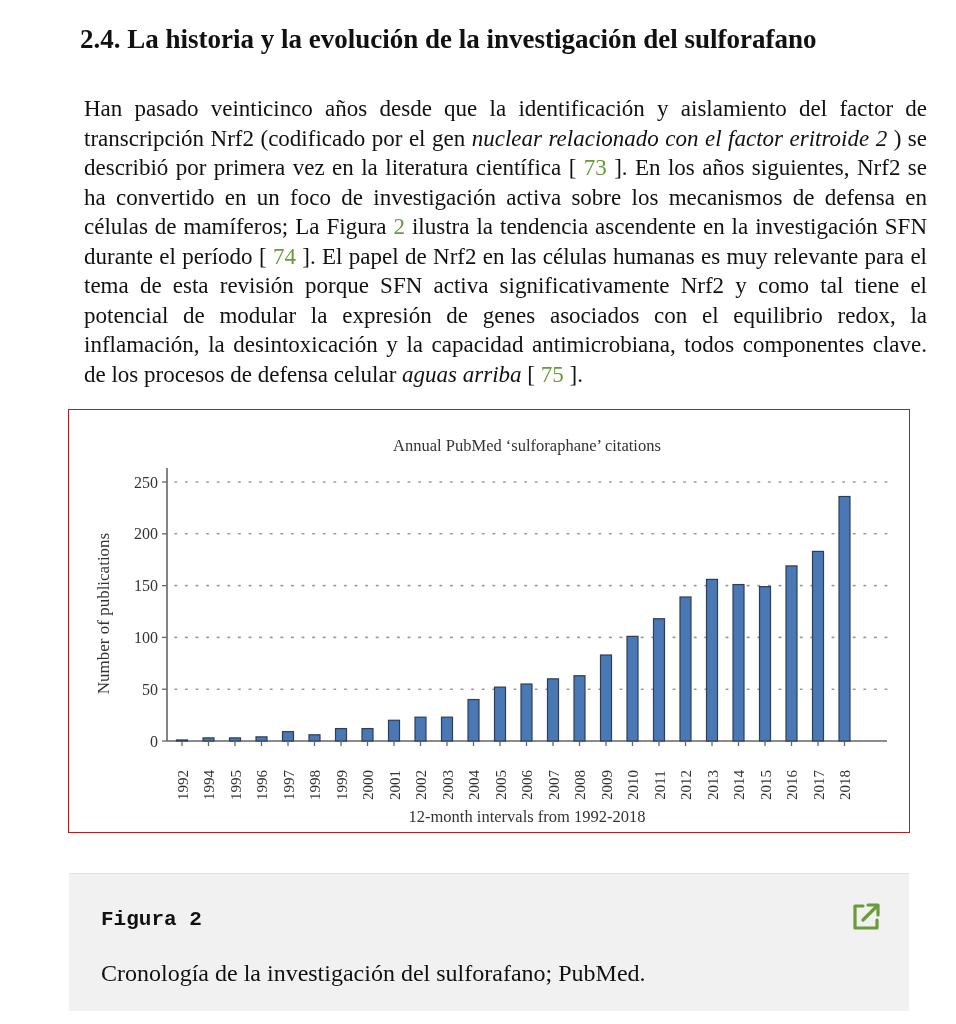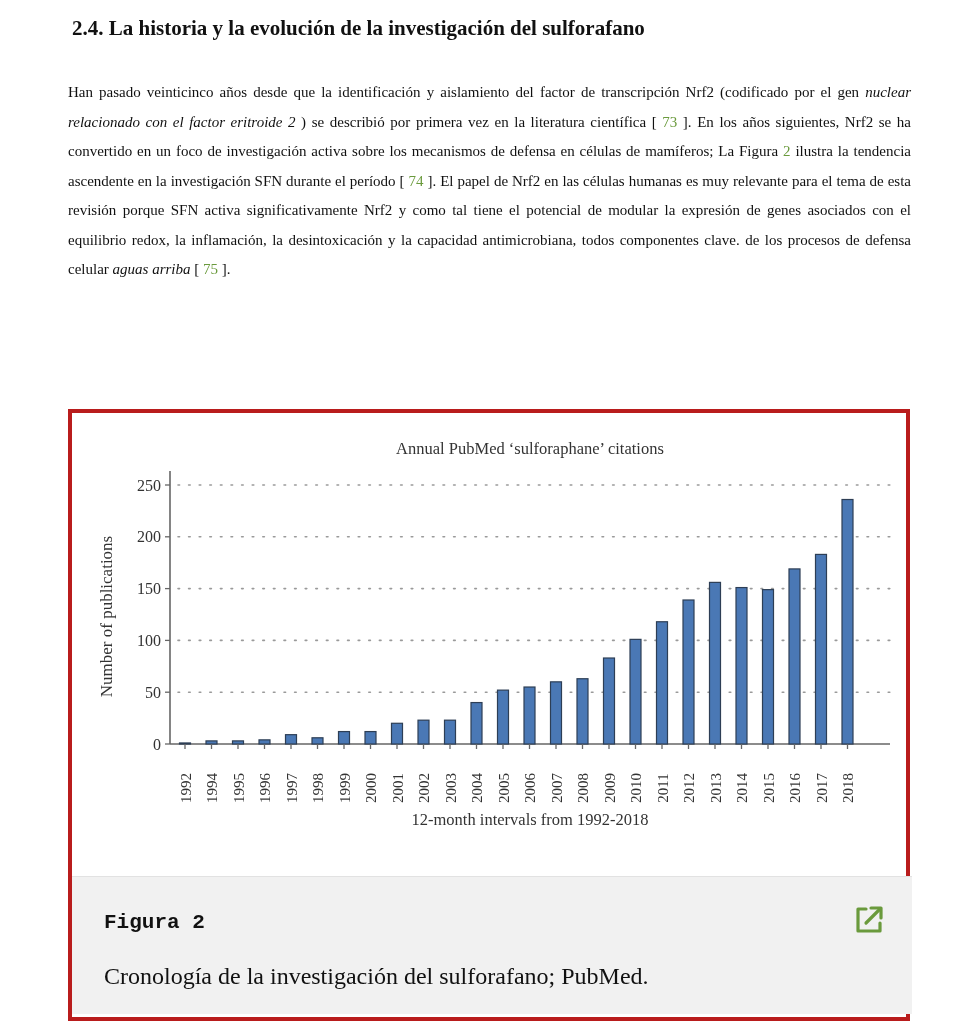--- a/index.html
+++ b/index.html
@@ -1,24 +1,24 @@
 <!DOCTYPE html>
 <html><head>
 <meta charset="utf-8">
 <style>
   html, body { margin: 0; padding: 0; background: #ffffff; }
   body { width: 956px; height: 1024px; position: relative; overflow: hidden;
          font-family: "Liberation Serif", "DejaVu Serif", serif; color: #111; }
-  .heading { position: absolute; left: 68px; top: 12px; font-size: 21px; font-weight: bold; margin: 4px; }
-  .para { position: absolute; left: 68px; top: 78px; width: 843px; font-size: 15px; line-height: 29.5px;
-          text-align: justify; margin: 0; }
+  .heading { position: absolute; left: 68px; top: 12px; font-size: 27px; font-weight: bold; margin: 12px; }
+  .para { position: absolute; left: 68px; top: 78px; width: 843px; font-size: 23px; line-height: 29.5px;
+          text-align: justify; margin: 16px; }
   .para i { font-style: italic; }
   .ref { color: #6a9a3c; cursor: pointer; }
-  .figure-box { position: absolute; left: 68px; top: 409px; width: 842px; height: 612px;
-                border: 4px solid #b91c1c; background: #fff; box-sizing: border-box; }
+  .figure-box { position: absolute; left: 68px; top: 409px; width: 842px; height: 424px;
+                border: 1px solid #b91c1c; background: #fff; box-sizing: border-box; }
   .chart-area { position: absolute; left: 0; top: 0; width: 840px; height: 462px; }
   .caption { position: absolute; left: 0; top: 463px; width: 840px; height: 137px; background: #f1f1f1;
              border-top: 1px solid #e2e2e2; }
   .fig-label { position: absolute; left: 32px; top: 34px; font-size: 21px; font-weight: bold; font-family: Liberation Mono, monospace; }
   .fig-text { position: absolute; left: 32px; top: 86px; font-size: 24px; }
   .ext-link { position: absolute; left: 780px; top: 26px; width: 34px; height: 34px; cursor: pointer; }
   svg text { font-family: "Liberation Serif", "DejaVu Serif", serif; }
 </style>
 </head>
 <body>

